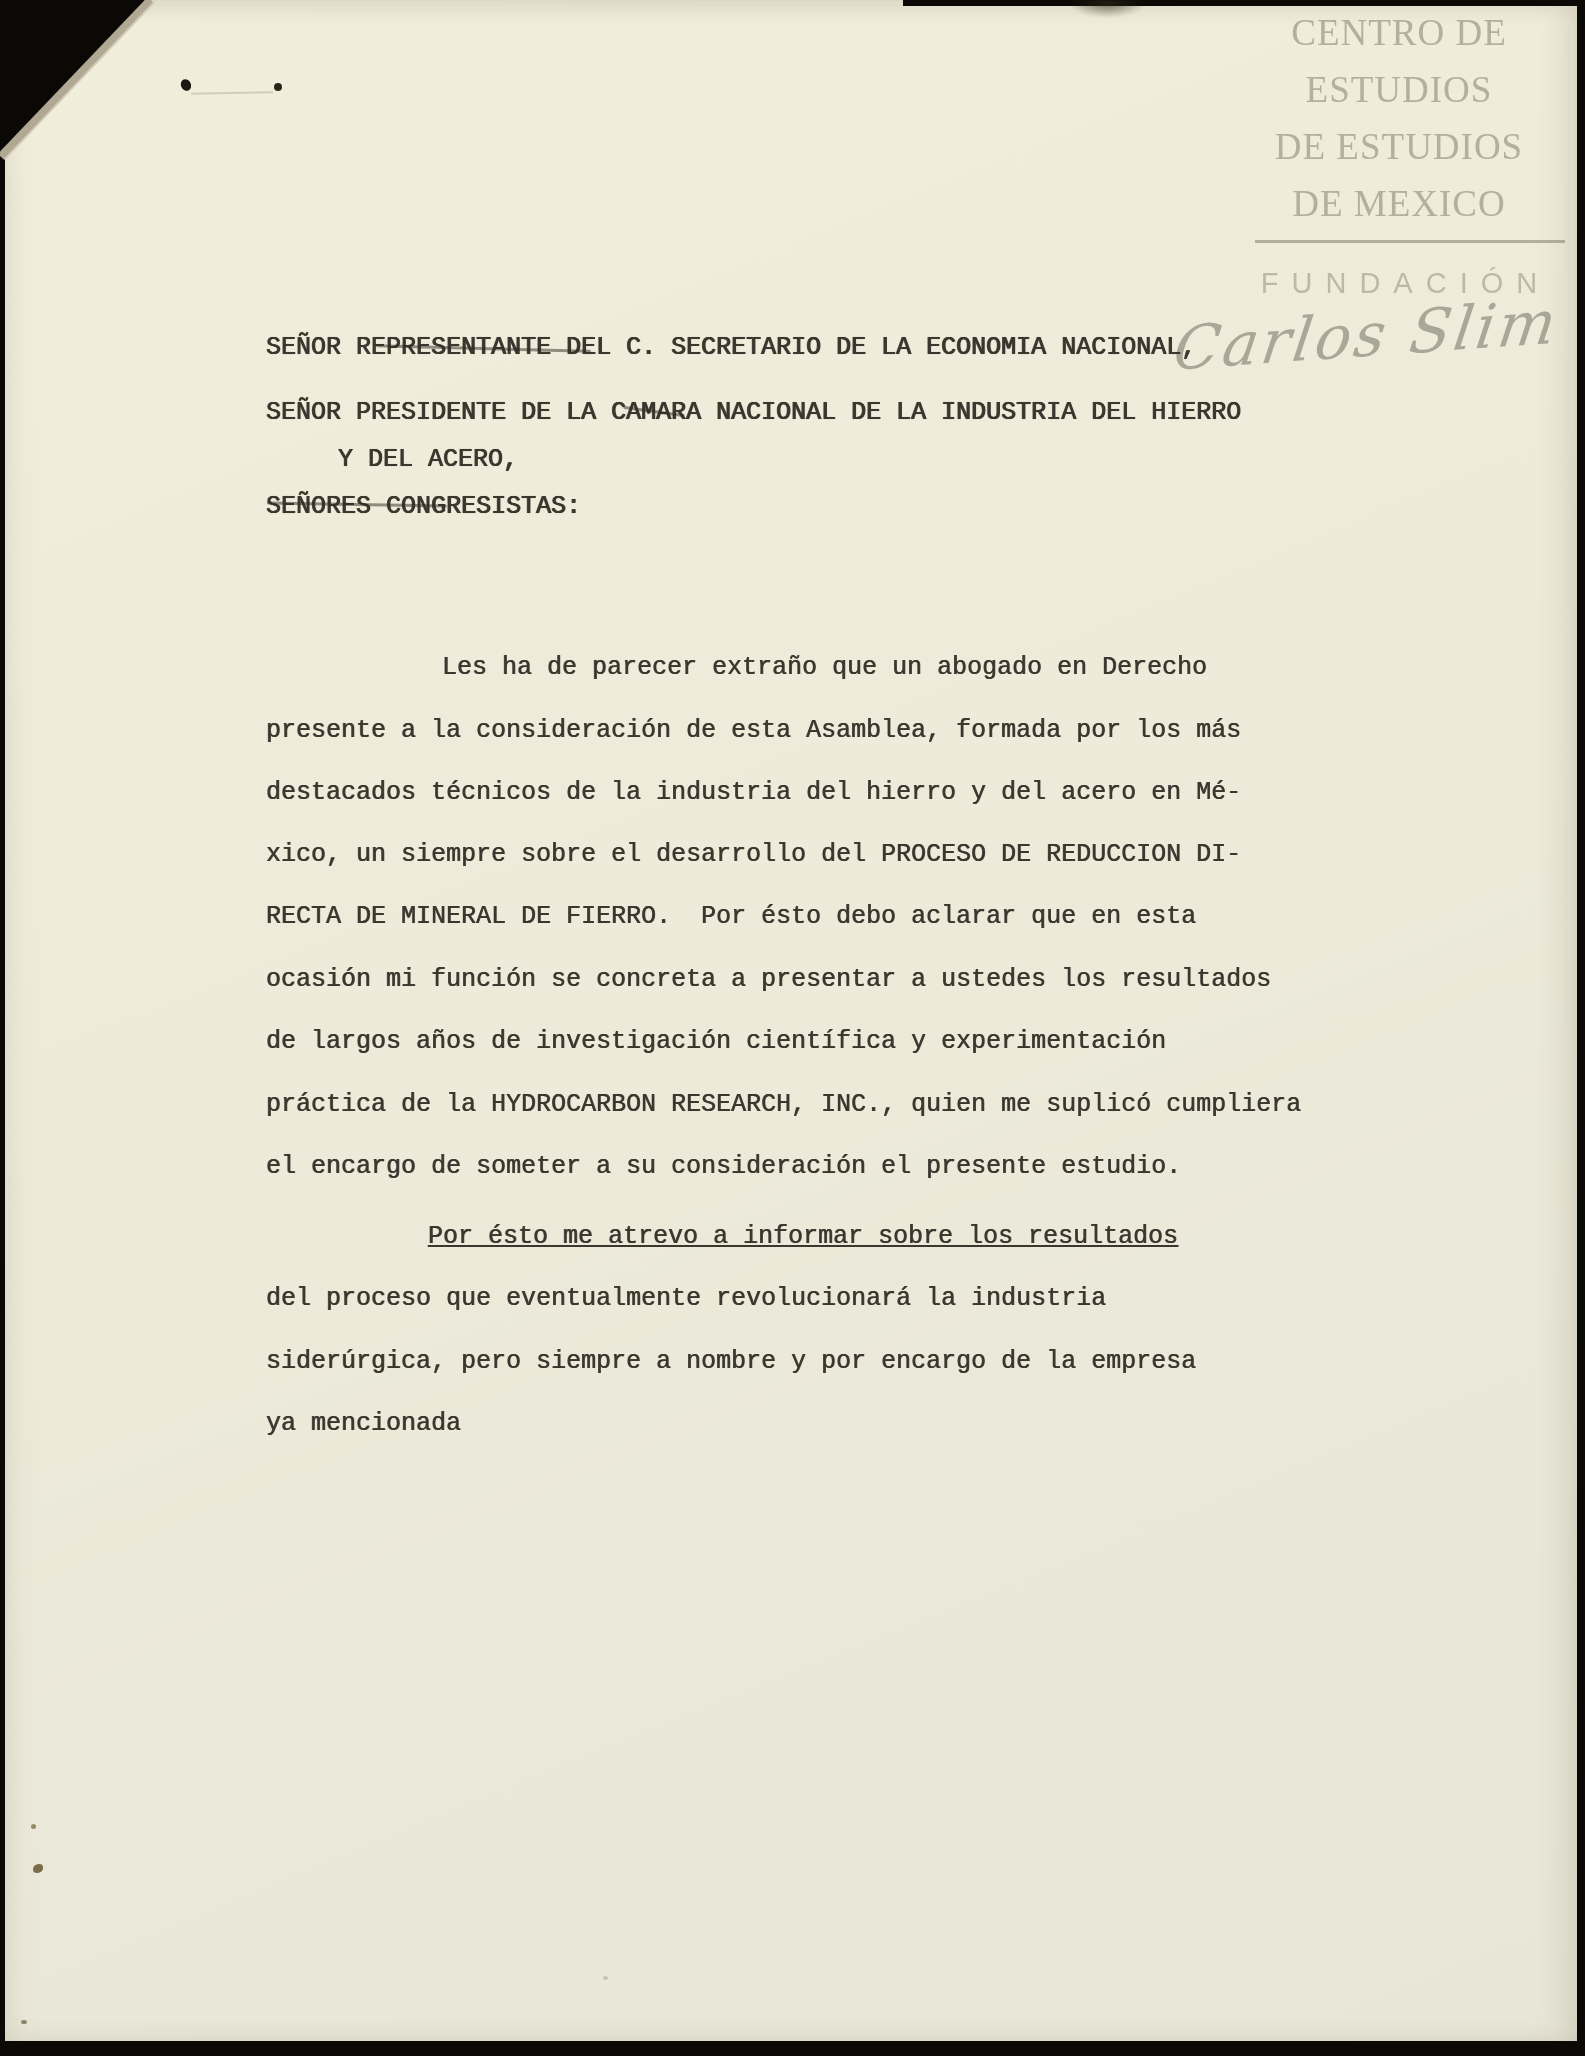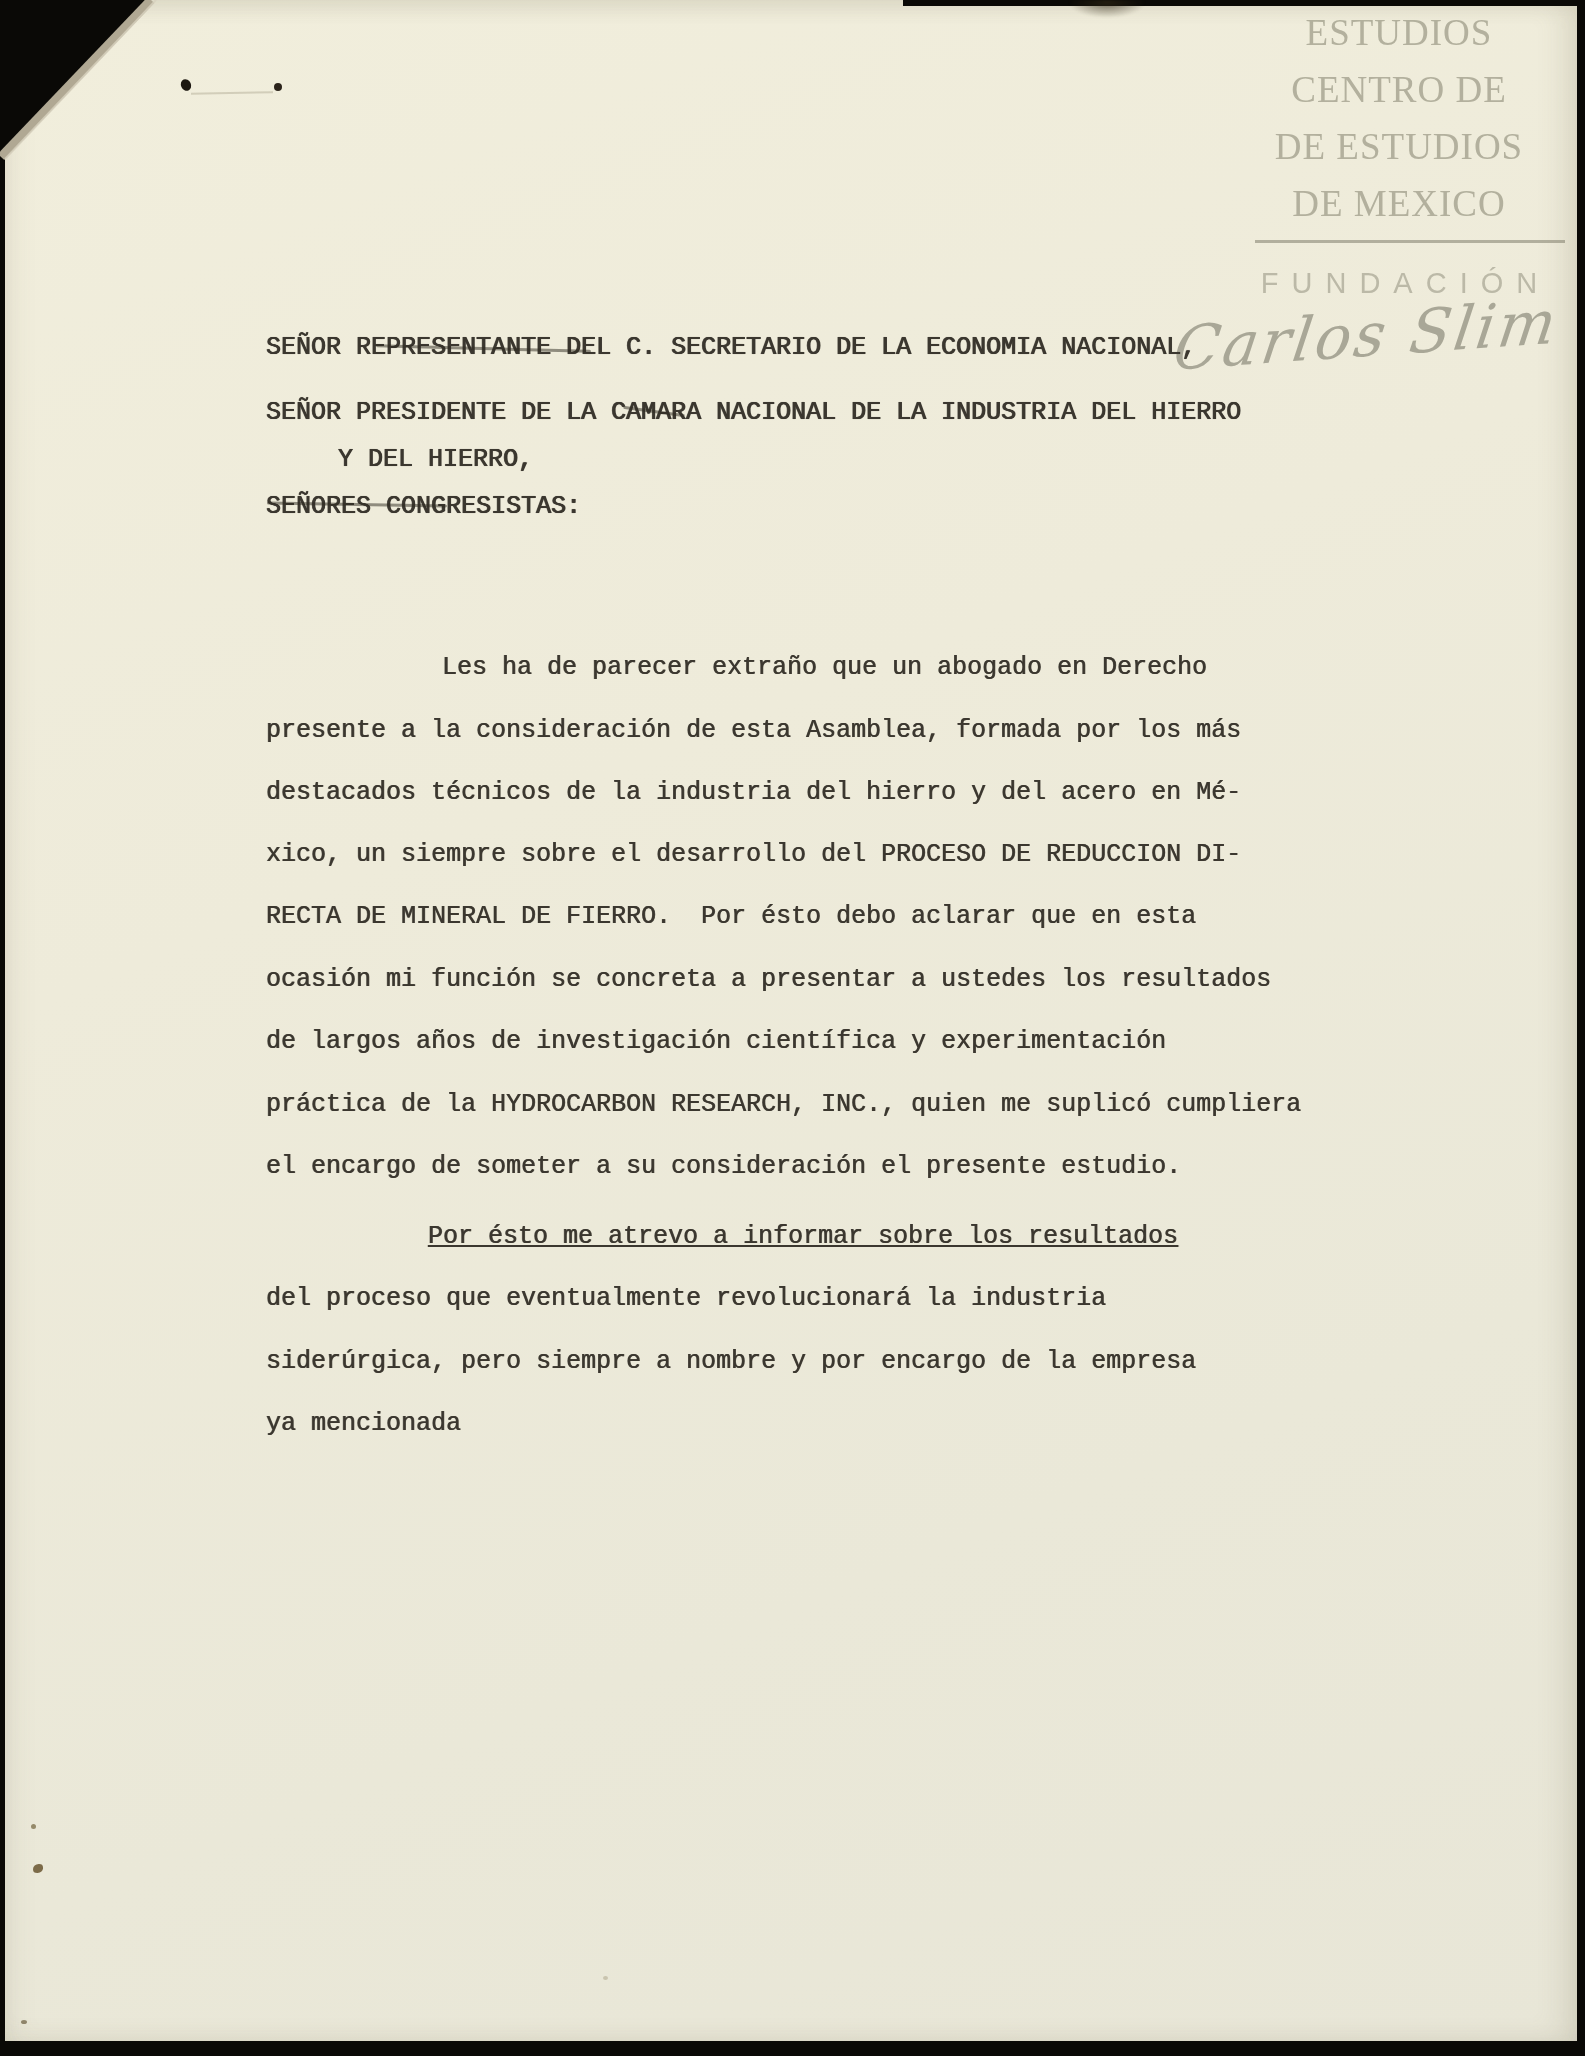--- a/index.html
+++ b/index.html
@@ -105,33 +105,33 @@
   .strike-3{left:602px;top:410px;width:62px;transform:rotate(8deg);}
 </style>
 </head>
 <body>
 
 <div id="canvas">
 
   <div class="paper">
 
     <div class="watermark">
+      <div class="wm-line">CENTRO DE</div>
       <div class="wm-line">ESTUDIOS</div>
-      <div class="wm-line">CENTRO DE</div>
       <div class="wm-line">DE ESTUDIOS</div>
       <div class="wm-line">DE MEXICO</div>
       <div class="wm-rule"></div>
       <div class="wm-foundation">FUNDACIÓN</div>
     </div>
     <div class="signature">Carlos Slim</div>
 
     <div class="typed">
       <div class="tl heavy t-h0">SEÑOR REPRESENTANTE DEL C. SECRETARIO DE LA ECONOMIA NACIONAL,</div>
       <div class="tl heavy t-h1">SEÑOR PRESIDENTE DE LA CAMARA NACIONAL DE LA INDUSTRIA DEL HIERRO</div>
-      <div class="tl heavy t-h2">Y DEL HIERRO,</div>
+      <div class="tl heavy t-h2">Y DEL ACERO,</div>
       <div class="tl heavy t-h3">SEÑORES CONGRESISTAS:</div>
 
       <div class="tl t-p1-0">Les ha de parecer extraño que un abogado en Derecho</div>
       <div class="tl t-p1-1">presente a la consideración de esta Asamblea, formada por los más</div>
       <div class="tl t-p1-2">destacados técnicos de la industria del hierro y del acero en Mé-</div>
       <div class="tl t-p1-3">xico, un siempre sobre el desarrollo del PROCESO DE REDUCCION DI-</div>
       <div class="tl t-p1-4">RECTA DE MINERAL DE FIERRO.  Por ésto debo aclarar que en esta</div>
       <div class="tl t-p1-5">ocasión mi función se concreta a presentar a ustedes los resultados</div>
       <div class="tl t-p1-6">de largos años de investigación científica y experimentación</div>
       <div class="tl t-p1-7">práctica de la HYDROCARBON RESEARCH, INC., quien me suplicó cumpliera</div>

